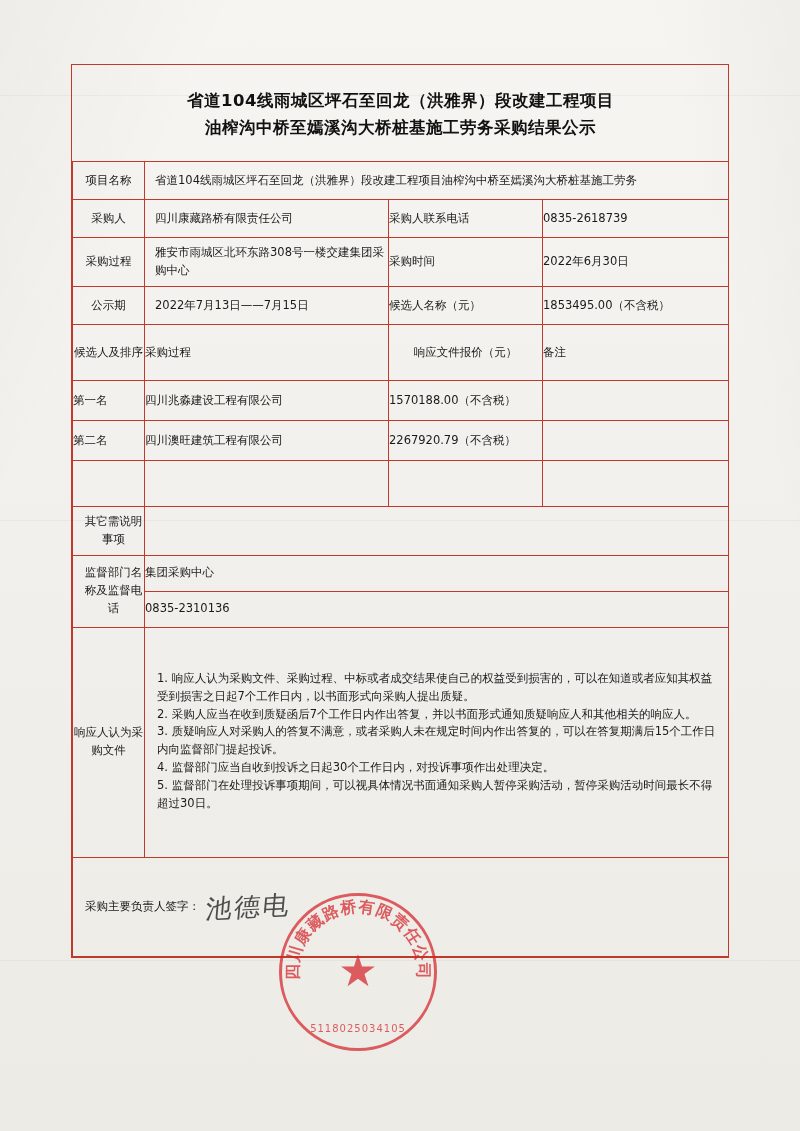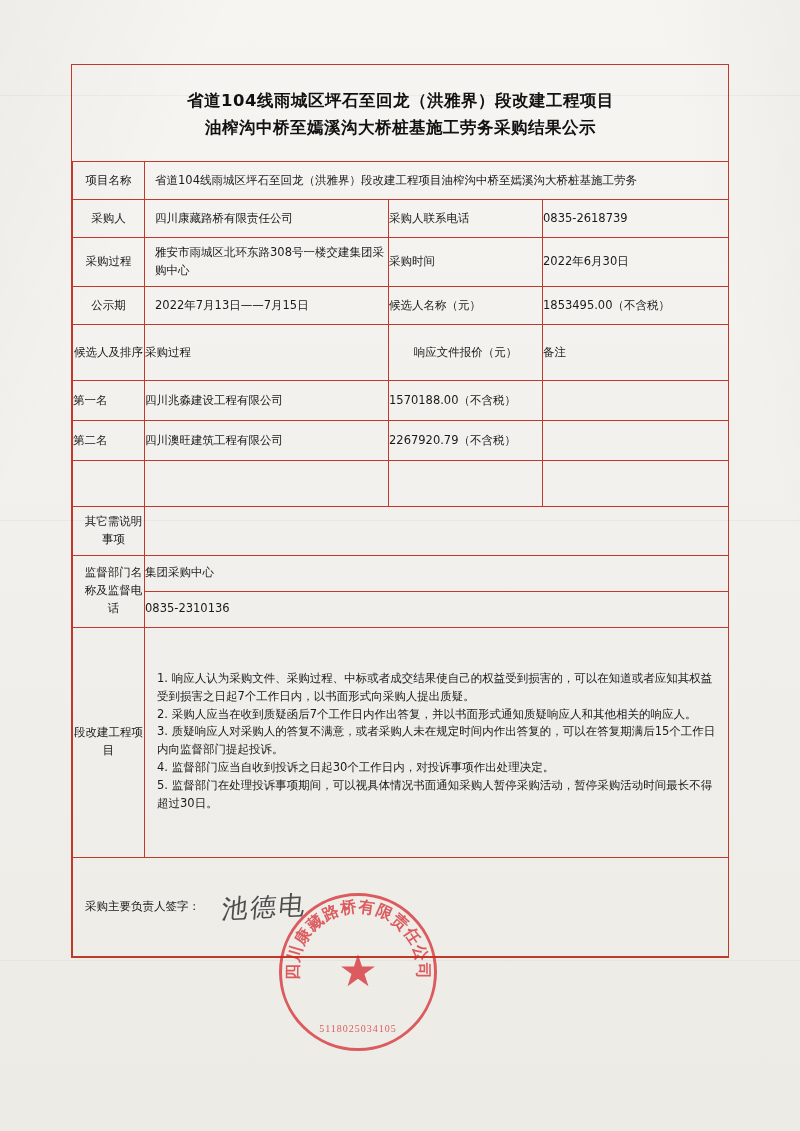--- a/index.html
+++ b/index.html
@@ -89,21 +89,21 @@
     line-height: 1.7;
   }
   .sign-cell {
     height: 86px;
     vertical-align: middle;
     padding-left: 12px !important;
   }
   .sign-row-inner {
     display: flex;
     align-items: center;
-    gap: 18px;
+    gap: 2px;
   }
   .sign-text { font-size: 11.5px; white-space: nowrap; }
   .signature {
     font-family: "DejaVu Serif", "Liberation Serif", serif;
     font-size: 26px;
     color: #2b2b2b;
     transform: skewX(-8deg) rotate(-3deg);
     opacity: 0.82;
     letter-spacing: -3px;
     margin-left: 4px;
@@ -143,21 +143,20 @@
   }
   .seal .code {
     position: absolute;
     left: 0;
     bottom: 14px;
     width: 100%;
     text-align: center;
     color: #d5242a;
     font-size: 10px;
     letter-spacing: 1px;
-    font-family: Liberation Serif, serif;
   }
 </style>
 </head>
 <body>
 
 <div class="paper"></div>
 <div class="crease" style="left:0;top:95px;width:800px;height:1px;"></div>
 <div class="crease" style="left:0;top:520px;width:800px;height:1px;"></div>
 <div class="crease" style="left:0;top:960px;width:800px;height:1px;"></div>
 
@@ -239,21 +238,21 @@
 
     <tr style="height:36px">
       <td class="lbl-left multi" rowspan="2">监督部门名称及监督电话</td>
       <td class="ctr" colspan="3">集团采购中心</td>
     </tr>
     <tr style="height:36px">
       <td class="ctr" colspan="3">0835-2310136</td>
     </tr>
 
     <tr style="height:230px">
-      <td class="notes-label">段改建工程项目</td>
+      <td class="notes-label">响应人认为采购文件</td>
       <td class="notes-cell" colspan="3">
         <div>1. 响应人认为采购文件、采购过程、中标或者成交结果使自己的权益受到损害的，可以在知道或者应知其权益受到损害之日起7个工作日内，以书面形式向采购人提出质疑。</div>
         <div>2. 采购人应当在收到质疑函后7个工作日内作出答复，并以书面形式通知质疑响应人和其他相关的响应人。</div>
         <div>3. 质疑响应人对采购人的答复不满意，或者采购人未在规定时间内作出答复的，可以在答复期满后15个工作日内向监督部门提起投诉。</div>
         <div>4. 监督部门应当自收到投诉之日起30个工作日内，对投诉事项作出处理决定。</div>
         <div>5. 监督部门在处理投诉事项期间，可以视具体情况书面通知采购人暂停采购活动，暂停采购活动时间最长不得超过30日。</div>
       </td>
     </tr>
 
     <tr>

